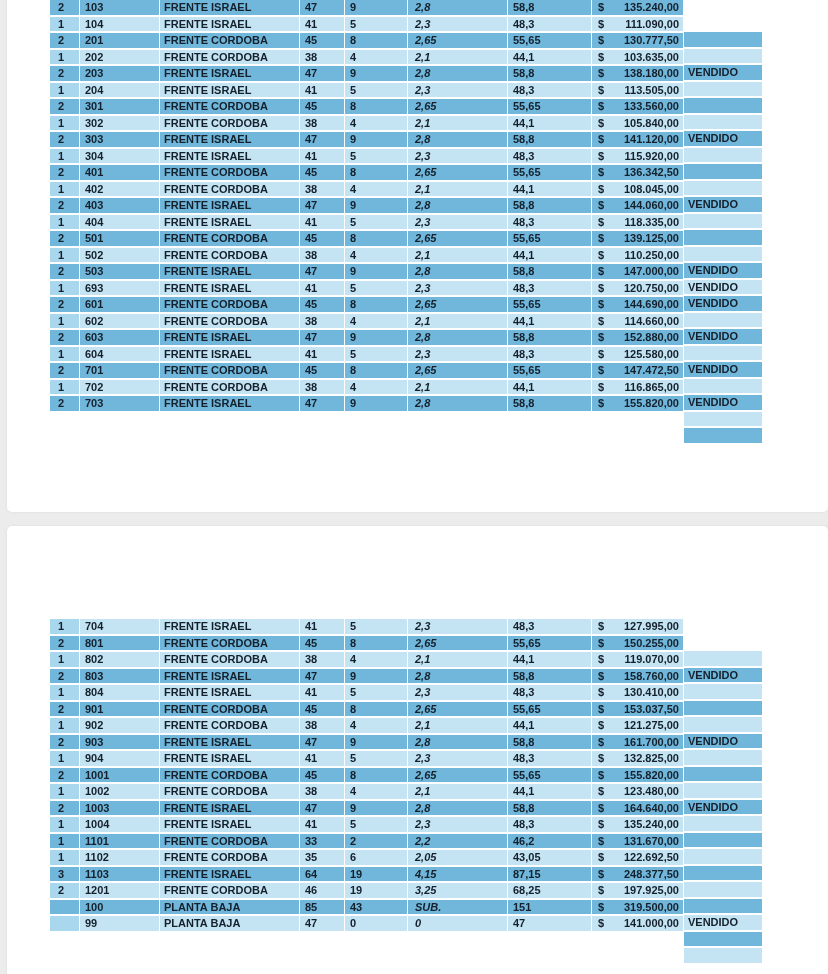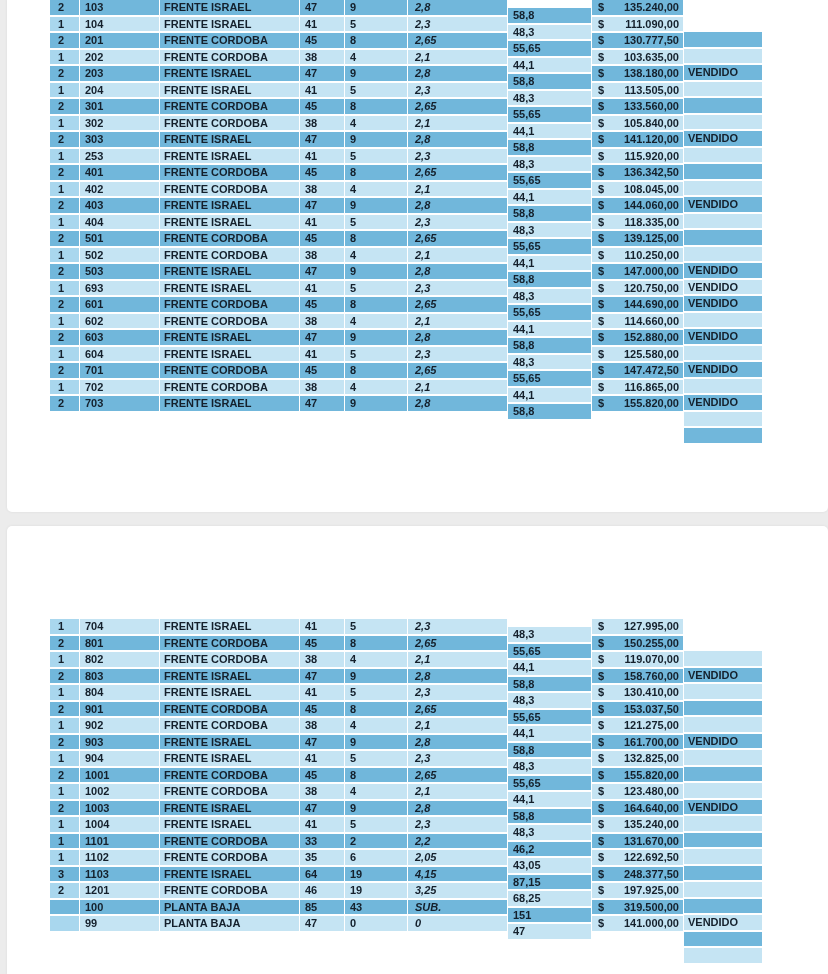--- a/index.html
+++ b/index.html
@@ -47,21 +47,21 @@
     white-space:nowrap;
     overflow:hidden;
     padding-left:5px;
   }
   .c0{width:29px;padding-left:8px;}
   .c1{width:79px;}
   .c2{width:139px;padding-left:4px;}
   .c3{width:44px;}
   .c4{width:62px;}
   .c5{width:99px;padding-left:7px;font-style:italic;}
-  .c6{width:83px;margin-top:8px;}
+  .c6{width:83px;}
   .c7{width:91px;display:flex;justify-content:space-between;padding:0 4px 0 6px;}
   .c8{width:78px;padding-left:4px;margin-top:32px;}
   .row.dark .cell{background:var(--row-dark);}
   .row.light .cell{background:var(--row-light);}
   .row.light .c0{background:var(--count-light);}
 </style>
 </head>
 <body>
 
 <div class="page" id="page1">
@@ -187,21 +187,21 @@
         <div class="cell c5">2,8</div>
         <div class="cell c6">58,8</div>
         <div class="cell c7">
           <span>$</span>
           <span>141.120,00</span>
         </div>
         <div class="cell c8"></div>
       </div>
       <div class="row light">
         <div class="cell c0">1</div>
-        <div class="cell c1">253</div>
+        <div class="cell c1">304</div>
         <div class="cell c2">FRENTE ISRAEL</div>
         <div class="cell c3">41</div>
         <div class="cell c4">5</div>
         <div class="cell c5">2,3</div>
         <div class="cell c6">48,3</div>
         <div class="cell c7">
           <span>$</span>
           <span>115.920,00</span>
         </div>
         <div class="cell c8"></div>

